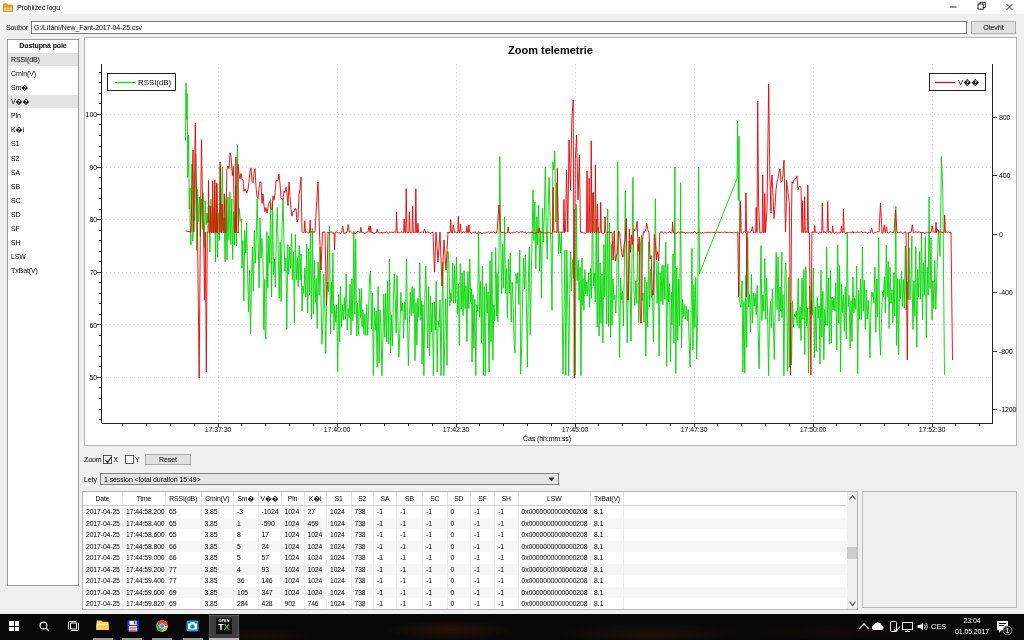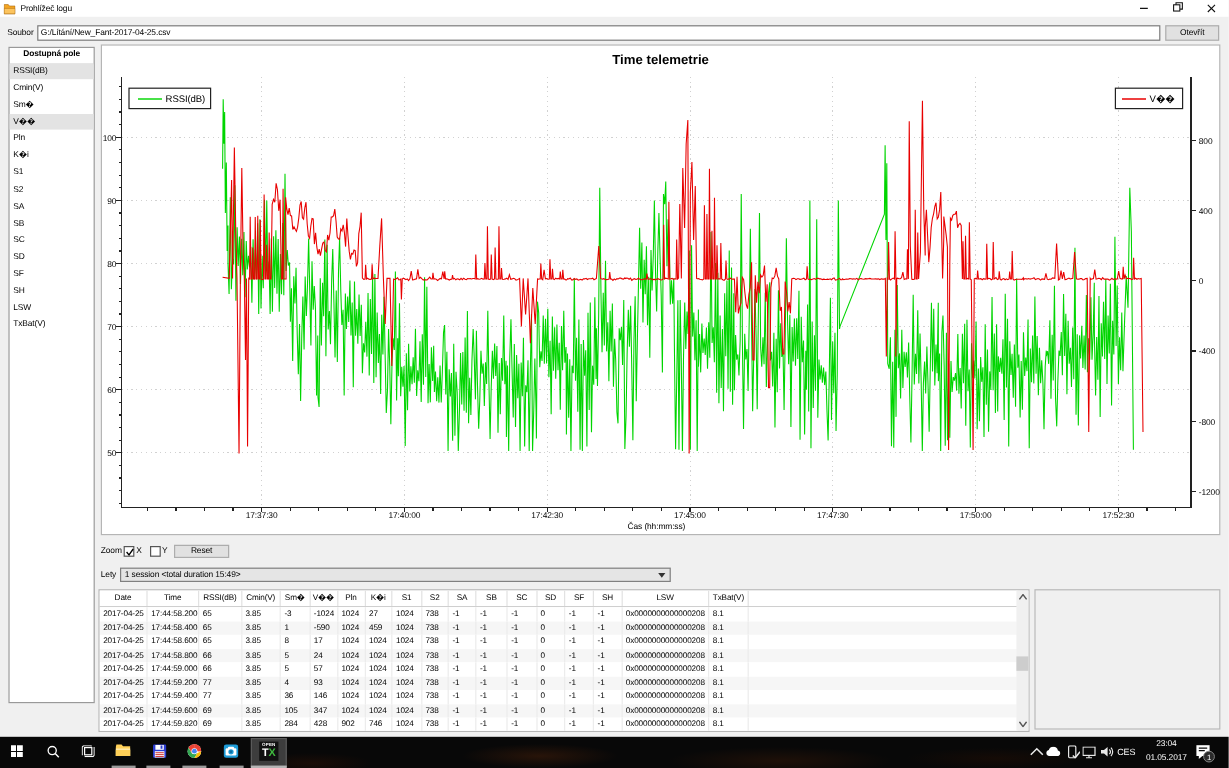--- a/index.html
+++ b/index.html
@@ -57,21 +57,21 @@
 <div class="abs lrow" style="top:151.5px">S2</div>
 <div class="abs lrow" style="top:165.6px">SA</div>
 <div class="abs lrow" style="top:179.6px">SB</div>
 <div class="abs lrow" style="top:193.7px">SC</div>
 <div class="abs lrow" style="top:207.8px">SD</div>
 <div class="abs lrow" style="top:221.8px">SF</div>
 <div class="abs lrow" style="top:235.9px">SH</div>
 <div class="abs lrow" style="top:250.0px">LSW</div>
 <div class="abs lrow" style="top:264.1px">TxBat(V)</div>
 <div class="abs chartbox"></div>
-<div class="abs charttitle">Time telemetrie</div>
+<div class="abs charttitle">Zoom telemetrie</div>
 <svg class="abs" style="left:0;top:0" width="1024" height="640" viewBox="0 0 1024 640" shape-rendering="crispEdges">
 <line x1="101.5" y1="114.4" x2="992.5" y2="114.4" stroke="#c8c8c8" stroke-width="0.7" stroke-dasharray="1,3"></line>
 <line x1="101.5" y1="167.0" x2="992.5" y2="167.0" stroke="#c8c8c8" stroke-width="0.7" stroke-dasharray="1,3"></line>
 <line x1="101.5" y1="219.6" x2="992.5" y2="219.6" stroke="#c8c8c8" stroke-width="0.7" stroke-dasharray="1,3"></line>
 <line x1="101.5" y1="272.2" x2="992.5" y2="272.2" stroke="#c8c8c8" stroke-width="0.7" stroke-dasharray="1,3"></line>
 <line x1="101.5" y1="324.8" x2="992.5" y2="324.8" stroke="#c8c8c8" stroke-width="0.7" stroke-dasharray="1,3"></line>
 <line x1="101.5" y1="377.4" x2="992.5" y2="377.4" stroke="#c8c8c8" stroke-width="0.7" stroke-dasharray="1,3"></line>
 <line x1="218" y1="64" x2="218" y2="423" stroke="#c8c8c8" stroke-width="0.7" stroke-dasharray="1,3"></line>
 <line x1="337" y1="64" x2="337" y2="423" stroke="#c8c8c8" stroke-width="0.7" stroke-dasharray="1,3"></line>
 <line x1="456" y1="64" x2="456" y2="423" stroke="#c8c8c8" stroke-width="0.7" stroke-dasharray="1,3"></line>

